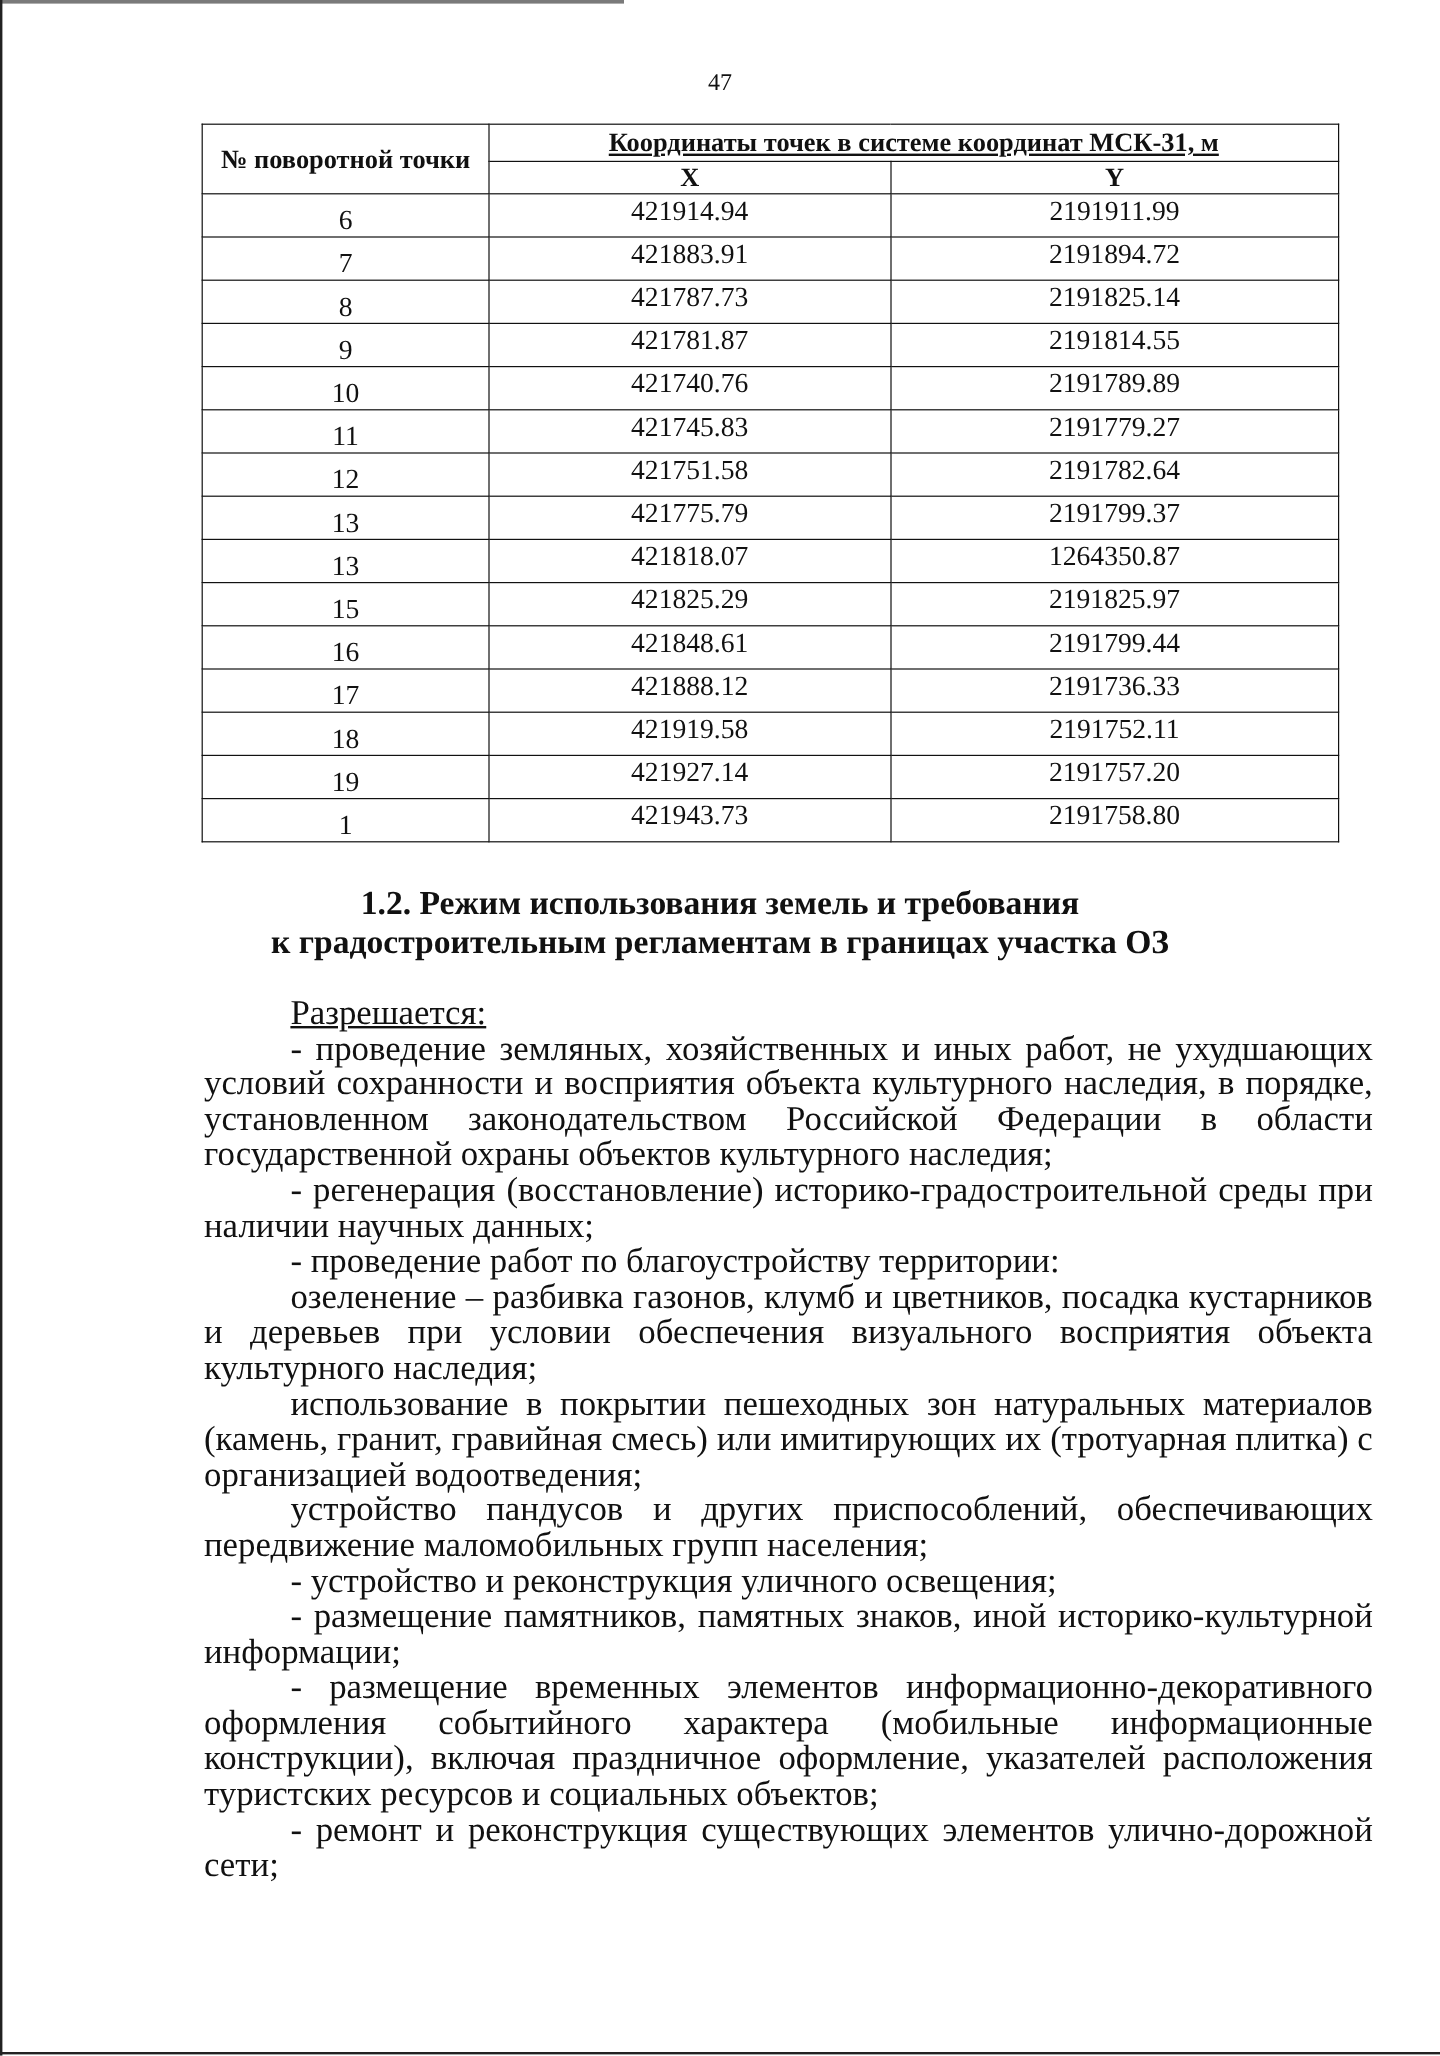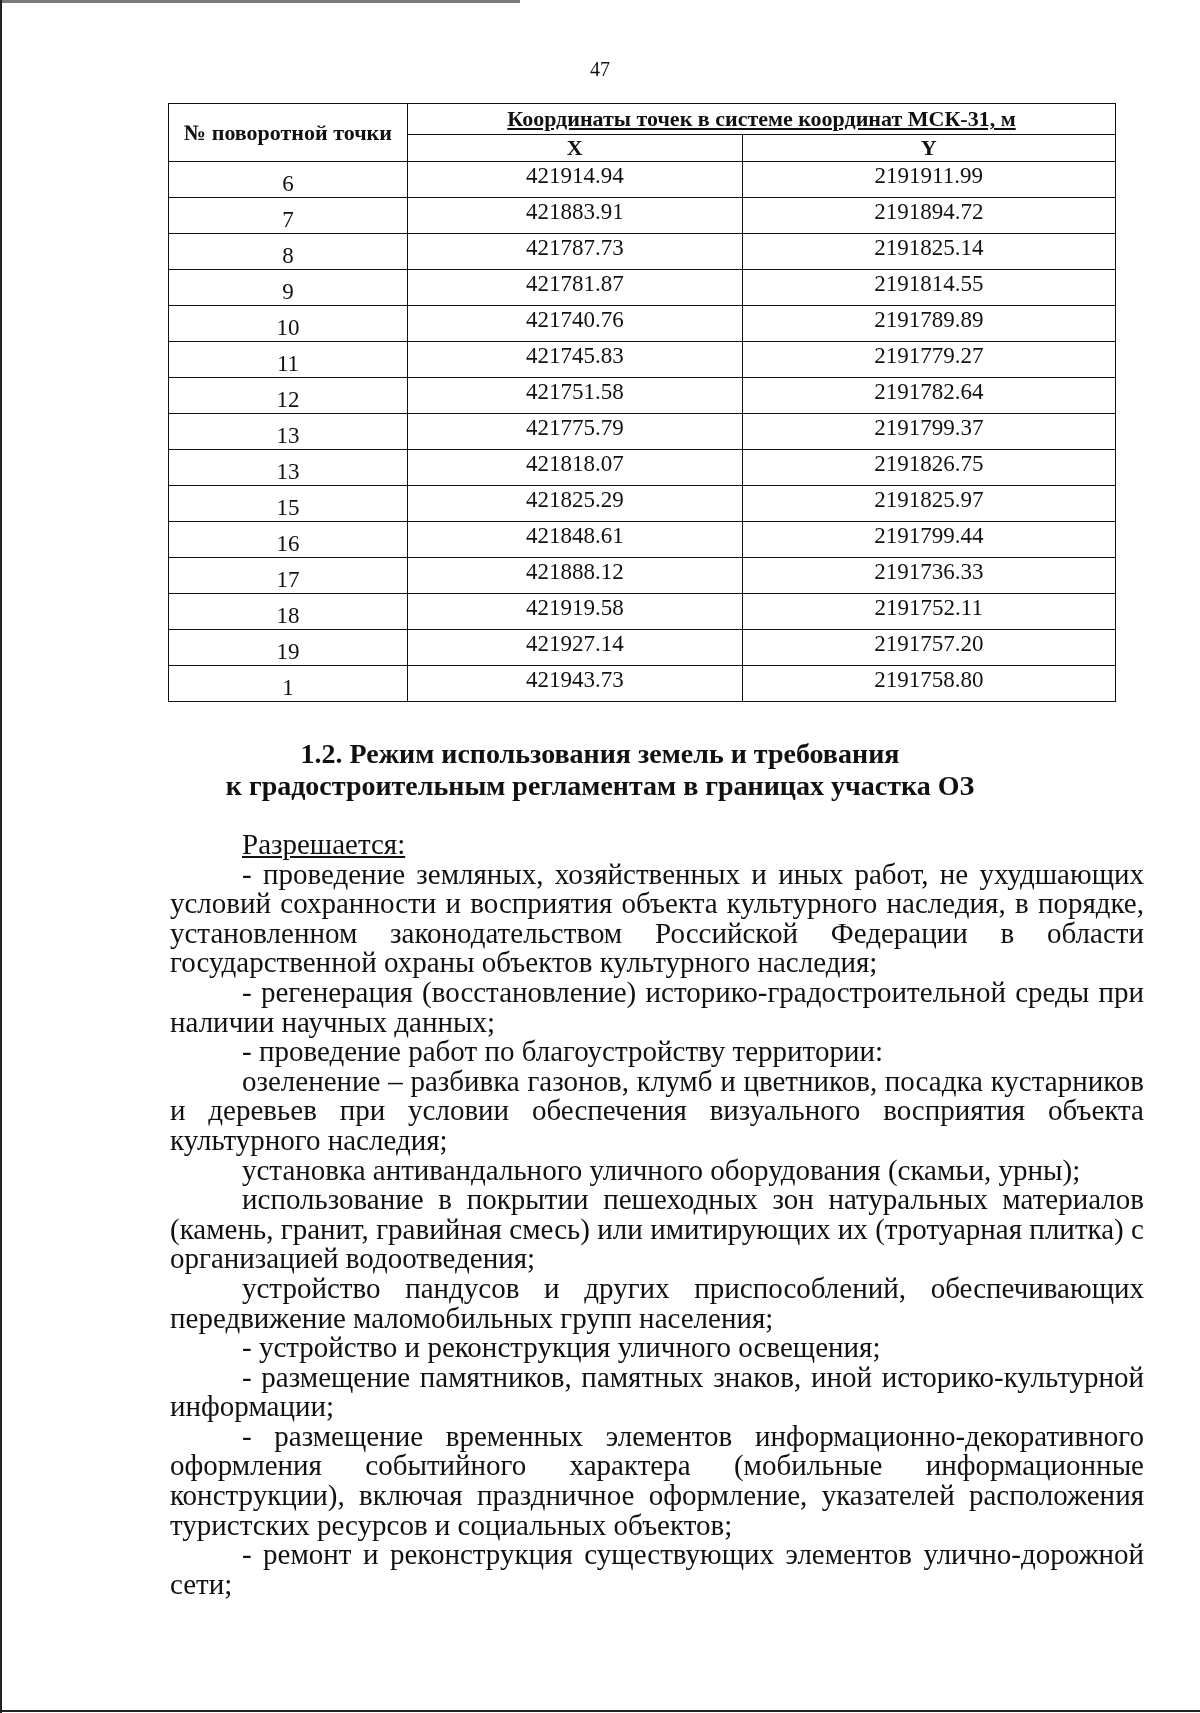--- a/index.html
+++ b/index.html
@@ -166,21 +166,21 @@
         <td class="val">2191782.64</td>
       </tr>
     <tr>
         <td class="num">13</td>
         <td class="val">421775.79</td>
         <td class="val">2191799.37</td>
       </tr>
     <tr>
         <td class="num">13</td>
         <td class="val">421818.07</td>
-        <td class="val">2191826.75</td>
+        <td class="val">1264350.87</td>
       </tr>
     <tr>
         <td class="num">15</td>
         <td class="val">421825.29</td>
         <td class="val">2191825.97</td>
       </tr>
     <tr>
         <td class="num">16</td>
         <td class="val">421848.61</td>
         <td class="val">2191799.44</td>
@@ -212,20 +212,19 @@
   <div>1.2. Режим использования земель и требования</div>
   <div>к градостроительным регламентам в границах участка ОЗ</div>
 </div>
 
 <div class="body-text">
   <p class="allowed">Разрешается:</p>
   <p>- проведение земляных, хозяйственных и иных работ, не ухудшающих условий сохранности и восприятия объекта культурного наследия, в порядке, установленном законодательством Российской Федерации в области государственной охраны объектов культурного наследия;</p>
   <p>- регенерация (восстановление) историко-градостроительной среды при наличии научных данных;</p>
   <p>- проведение работ по благоустройству территории:</p>
   <p>озеленение – разбивка газонов, клумб и цветников, посадка кустарников и деревьев при условии обеспечения визуального восприятия объекта культурного наследия;</p>
-  <p>установка антивандального уличного оборудования (скамьи, урны);</p>
   <p>использование в покрытии пешеходных зон натуральных материалов (камень, гранит, гравийная смесь) или имитирующих их (тротуарная плитка) с организацией водоотведения;</p>
   <p>устройство пандусов и других приспособлений, обеспечивающих передвижение маломобильных групп населения;</p>
   <p>- устройство и реконструкция уличного освещения;</p>
   <p>- размещение памятников, памятных знаков, иной историко-культурной информации;</p>
   <p>- размещение временных элементов информационно-декоративного оформления событийного характера (мобильные информационные конструкции), включая праздничное оформление, указателей расположения туристских ресурсов и социальных объектов;</p>
   <p>- ремонт и реконструкция существующих элементов улично-дорожной сети;</p>
 </div>
 
 </body></html>

